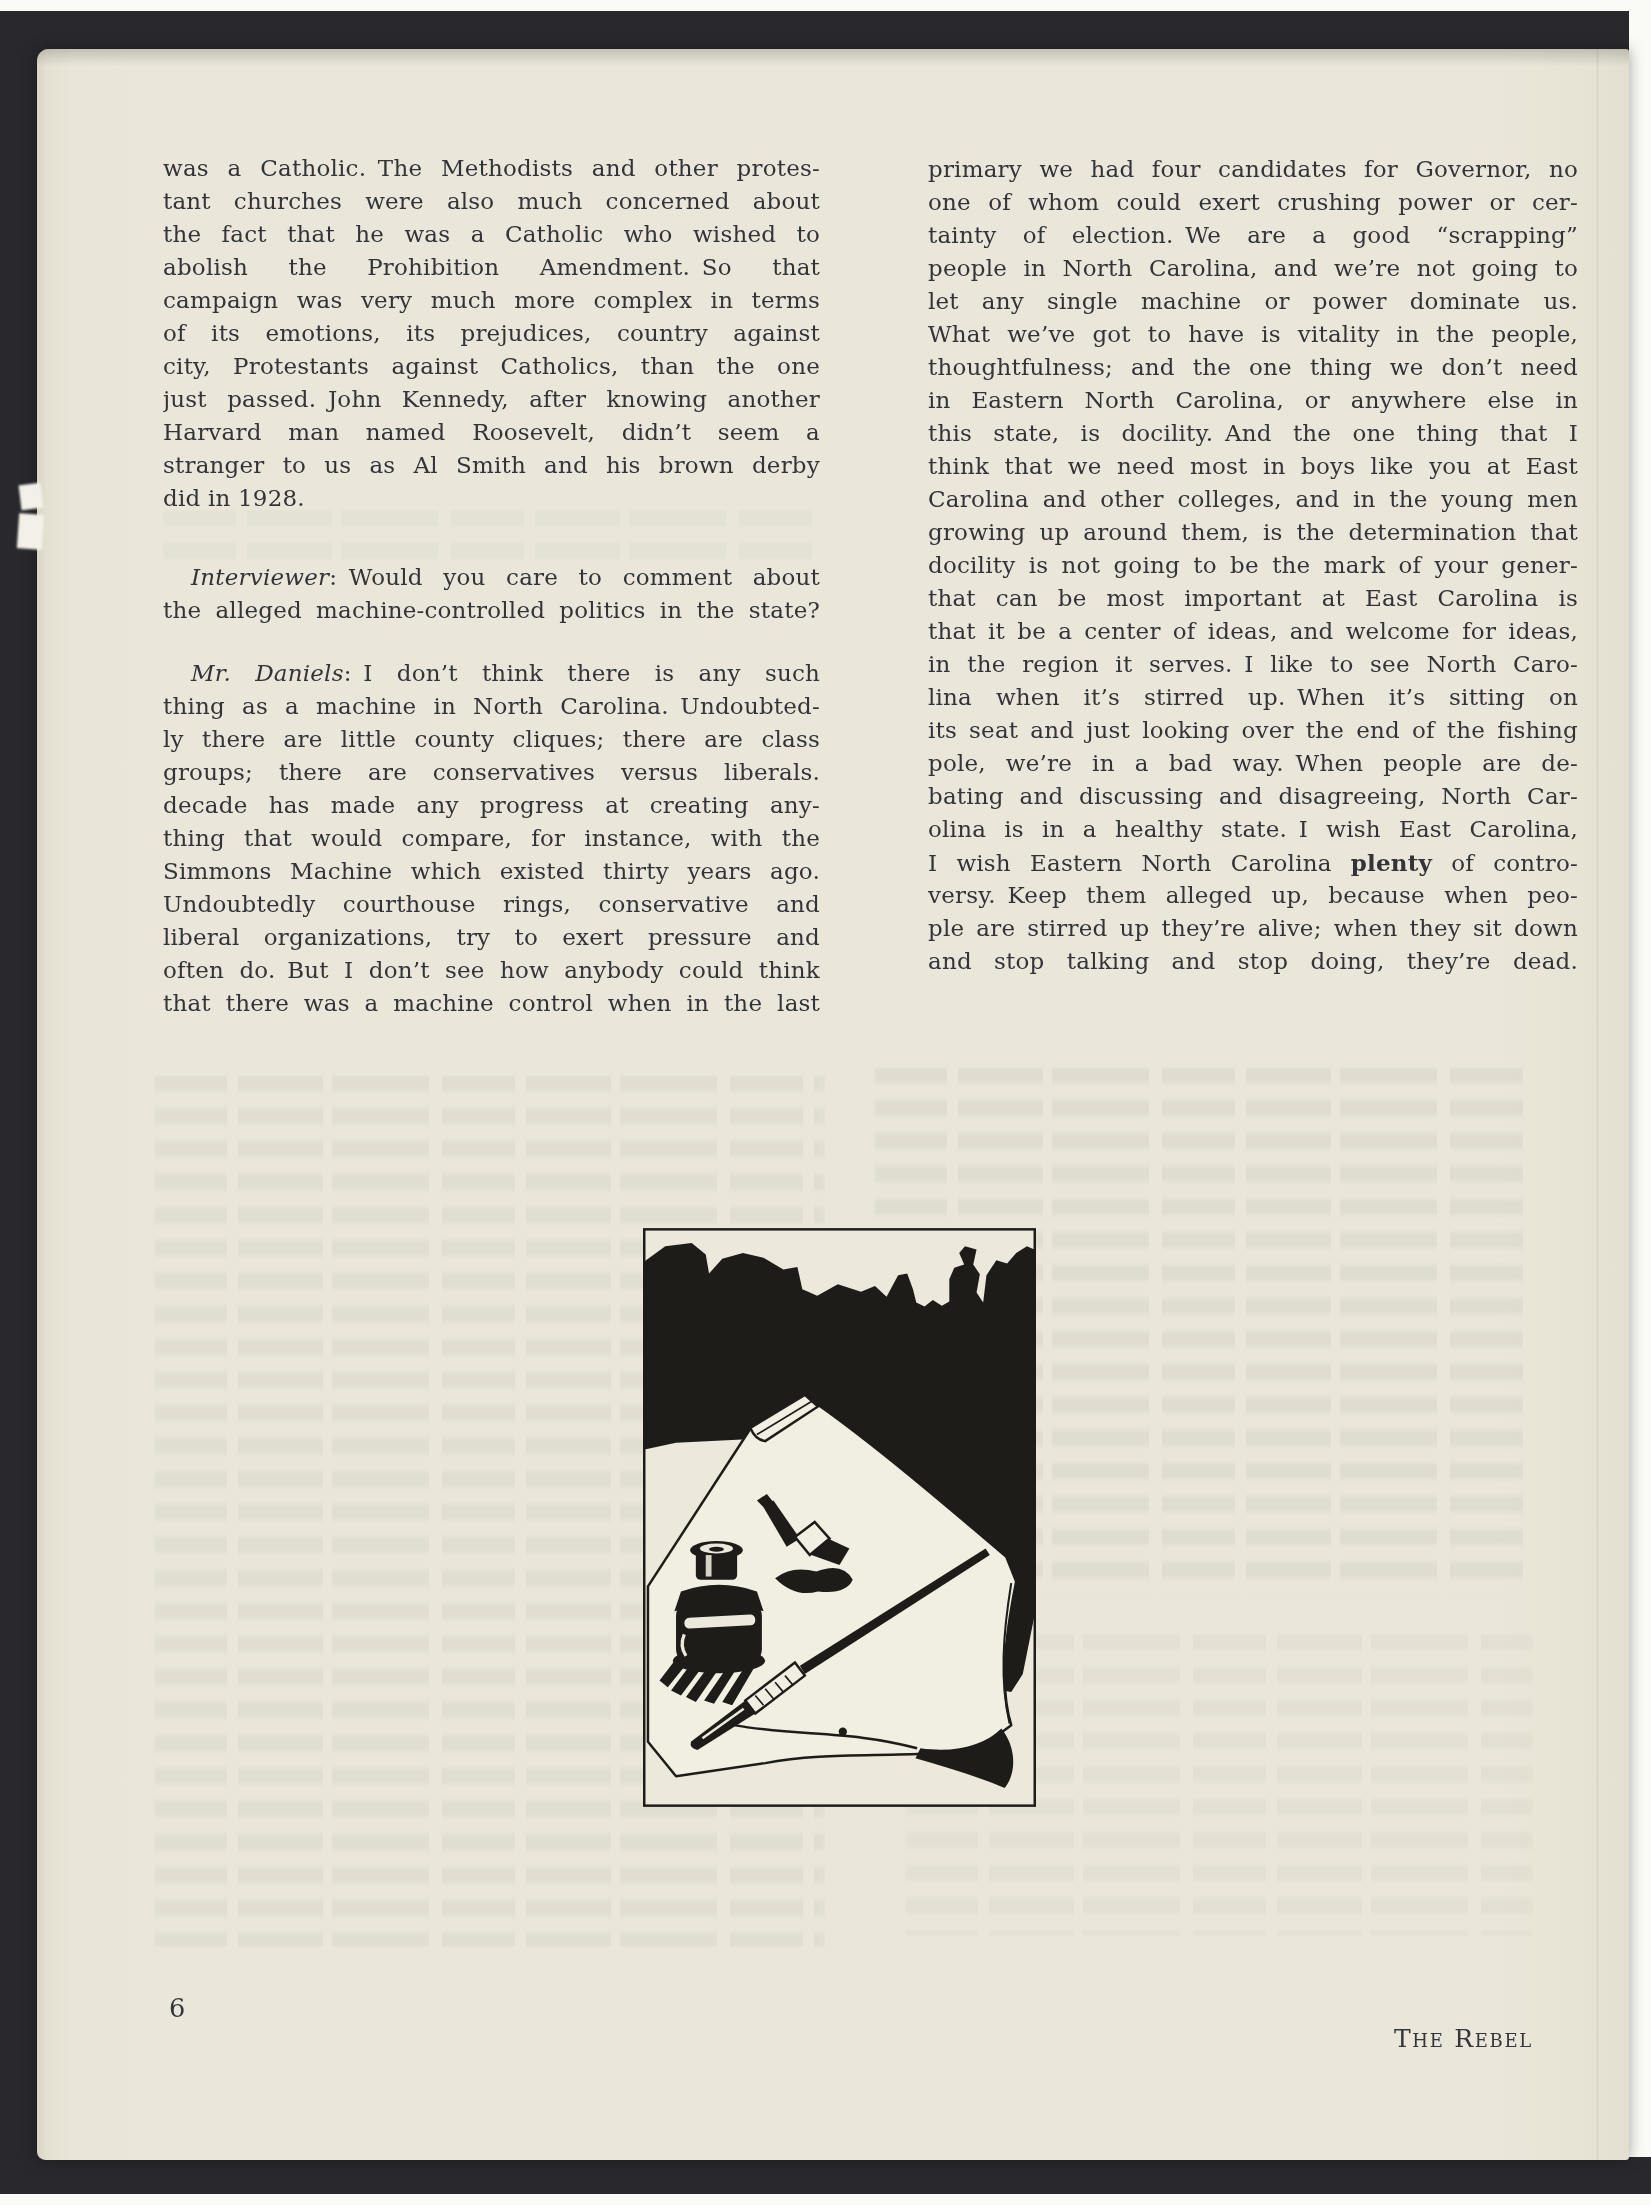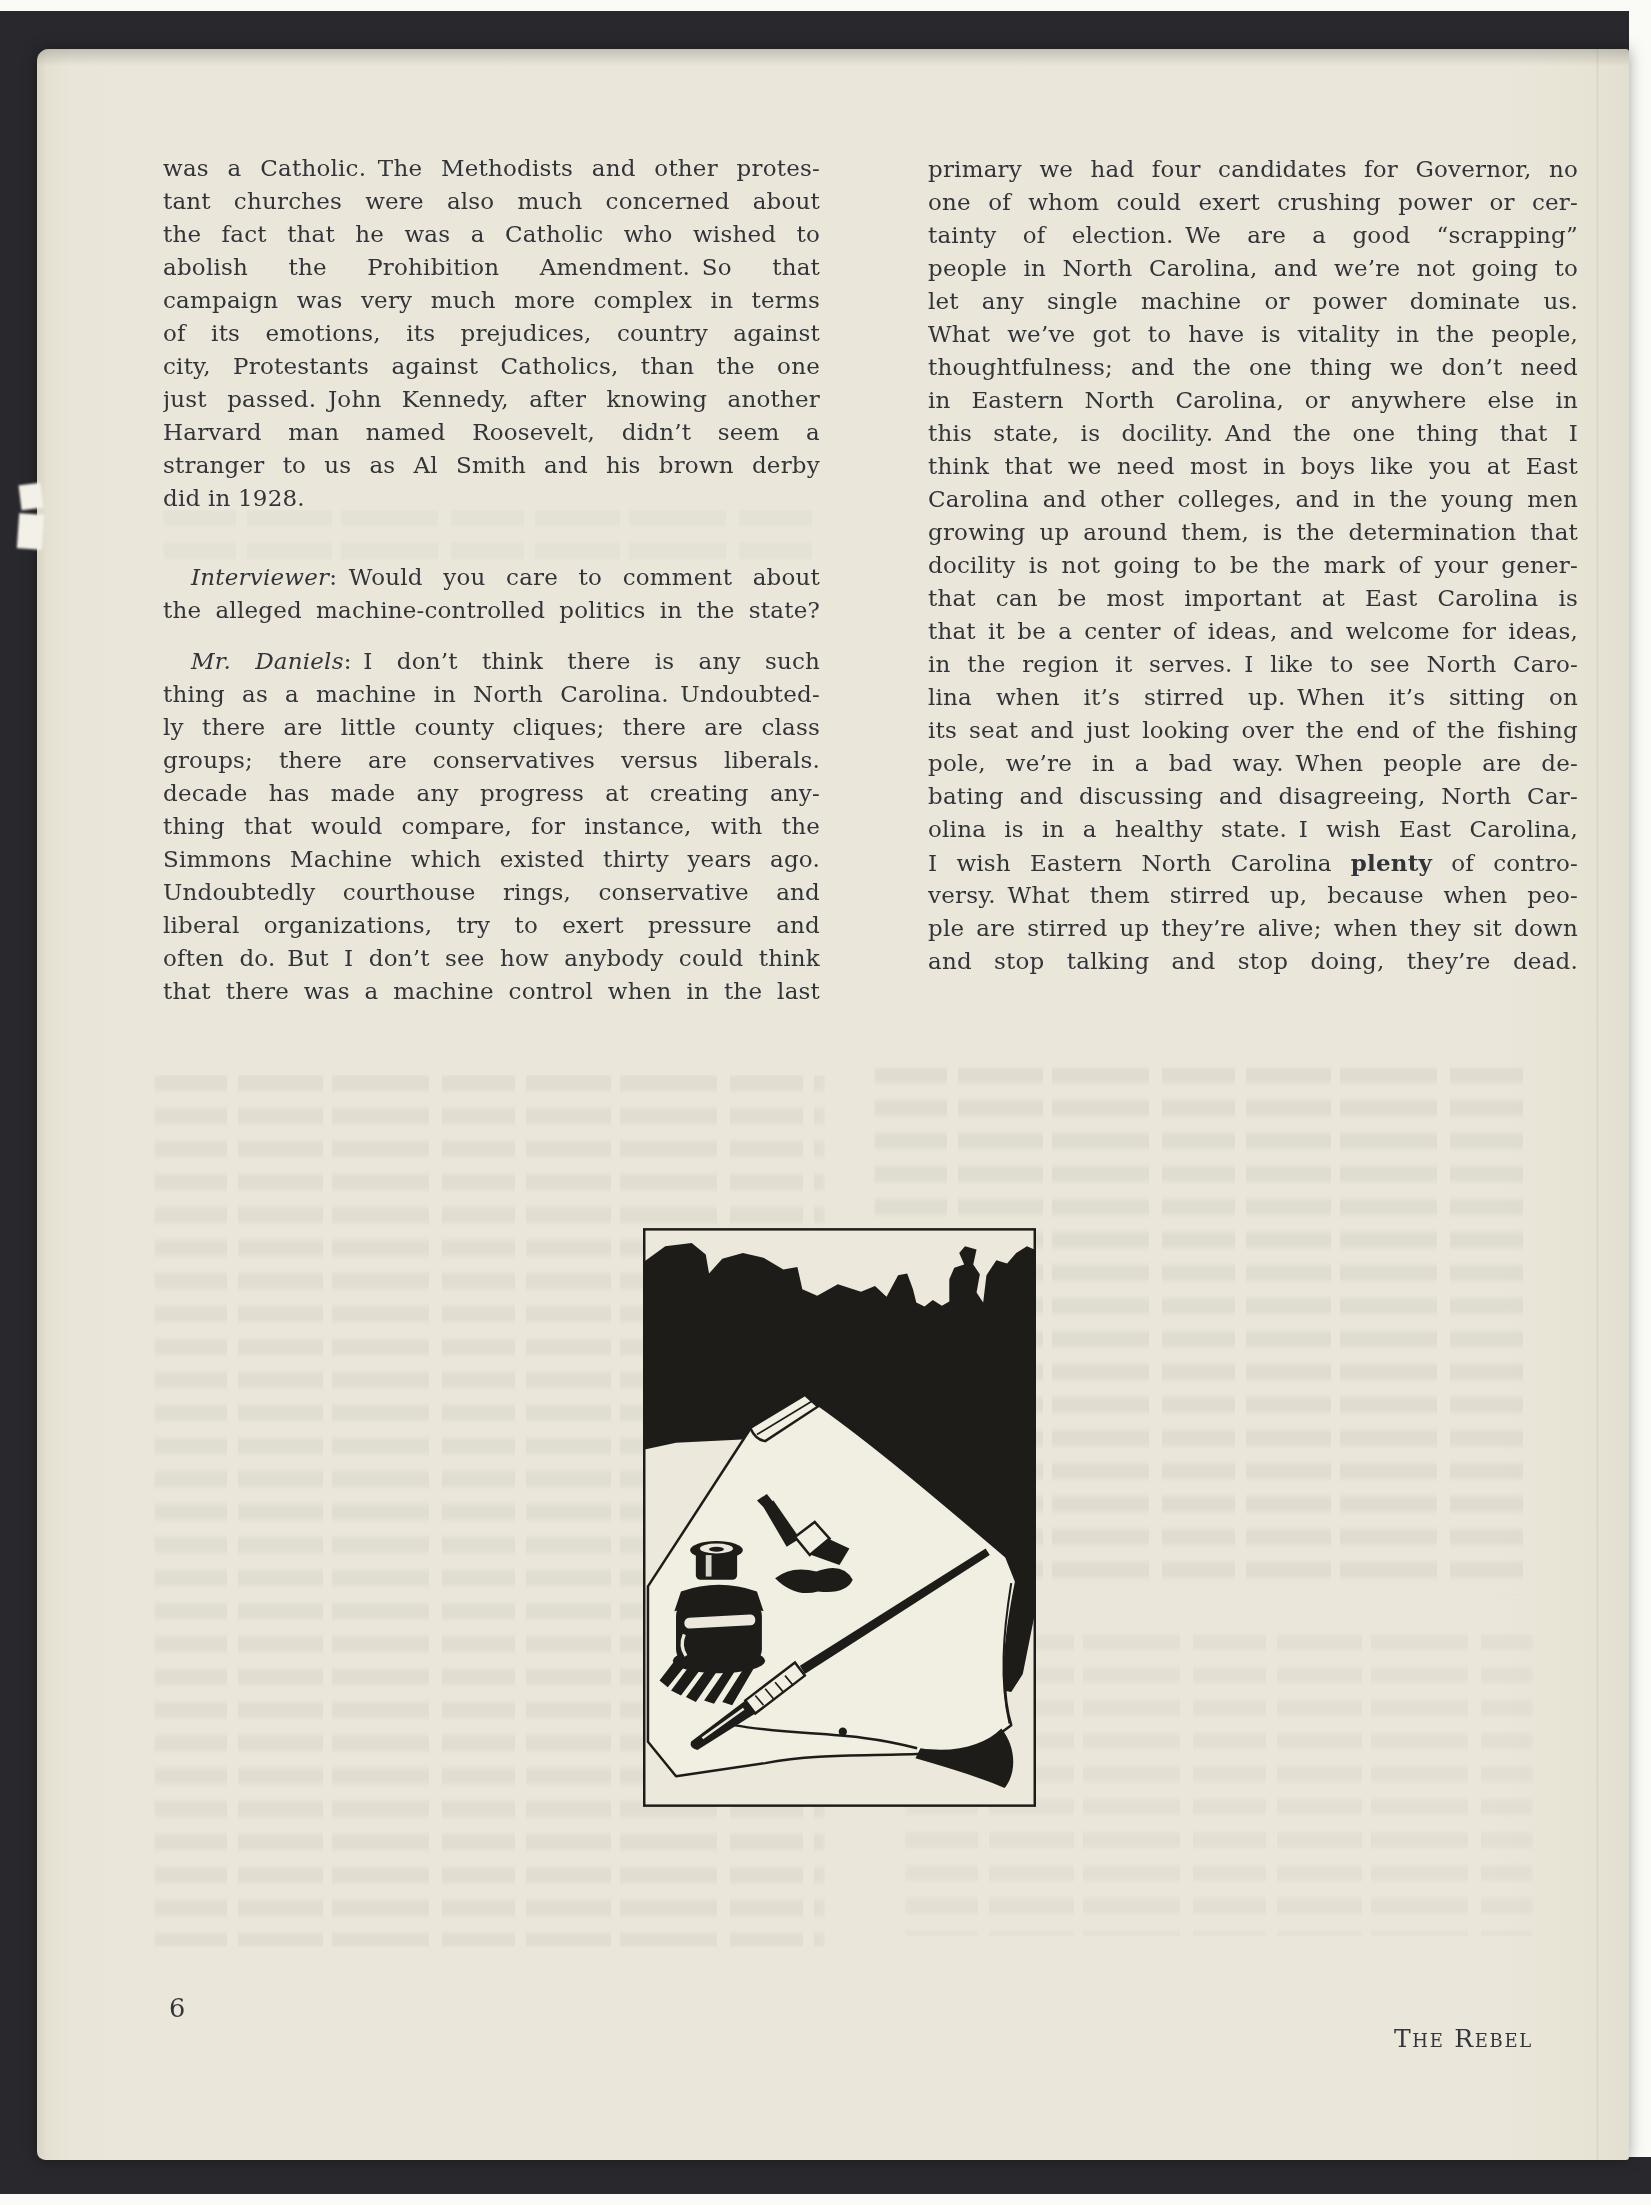--- a/index.html
+++ b/index.html
@@ -20,21 +20,21 @@
         background:linear-gradient(180deg,rgba(40,40,40,.20),rgba(40,40,40,0));
         border-radius:11.6px 3.3px 0 0;}
   .page::after{content:"";position:absolute;top:0;bottom:0;left:1559px;width:2.5px;
         background:linear-gradient(90deg,rgba(120,115,95,0),rgba(120,115,95,.14),rgba(120,115,95,0));}
   
   .col{position:absolute;color:#33343a;font-size:23px;letter-spacing:0.2px;}
   .col-left{left:163px;top:152px;width:657px;}
   .col-right{left:928px;top:153px;width:650px;}
   .para{margin:0;}
   .col-left .para:nth-child(2){margin-top:46px;}
-  .col-left .para:nth-child(3){margin-top:18px;}
+  .col-left .para:nth-child(3){margin-top:30px;}
   .line{height:33px;line-height:33px;text-align:justify;text-align-last:justify;
         overflow:hidden;white-space:pre;}
   .line.short{text-align-last:left;}
   .line.indent{text-indent:28px;}
   .line .italic{font-style:italic;}
   .line .bold{font-weight:bold;}
   
   .folio{position:absolute;color:#35363c;}
   .folio-number{left:169px;top:1992px;font-size:25.6px;line-height:33px;}
   .folio-title{left:1355px;top:1994px;width:178px;font-size:25px;line-height:33px;
@@ -124,21 +124,21 @@
         <div class="line">docility is not going to be the mark of your gener-</div>
         <div class="line">that can be most important at East Carolina is</div>
         <div class="line">that it be a center of ideas, and welcome for ideas,</div>
         <div class="line">in the region it serves. I like to see North Caro-</div>
         <div class="line">lina when it’s stirred up. When it’s sitting on</div>
         <div class="line">its seat and just looking over the end of the fishing</div>
         <div class="line">pole, we’re in a bad way. When people are de-</div>
         <div class="line">bating and discussing and disagreeing, North Car-</div>
         <div class="line">olina is in a healthy state. I wish East Carolina,</div>
         <div class="line">I wish Eastern North Carolina <span class="bold">plenty</span> of contro-</div>
-        <div class="line">versy. What them stirred up, because when peo-</div>
+        <div class="line">versy. Keep them alleged up, because when peo-</div>
         <div class="line">ple are stirred up they’re alive; when they sit down</div>
         <div class="line">and stop talking and stop doing, they’re dead.</div>
       </div>
     </div>
 
   <figure class="illustration">
     <svg width="393" height="579" viewBox="0 0 476 701" xmlns="http://www.w3.org/2000/svg">
 
       <rect x="1.5" y="1.5" width="473" height="698" fill="#ece9dc" stroke="#1d1c19" stroke-width="3"></rect>
 

